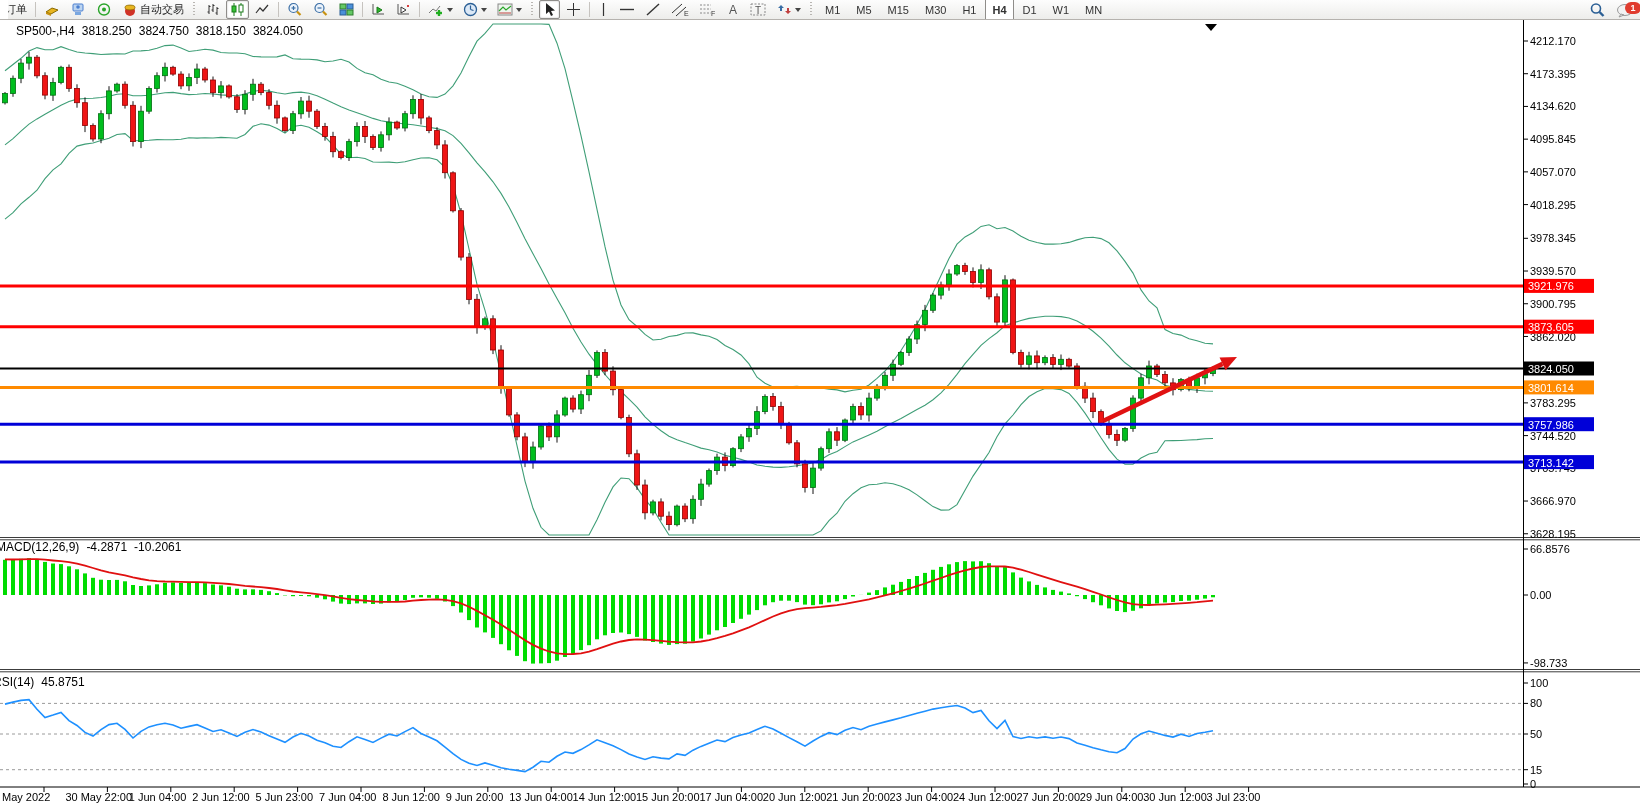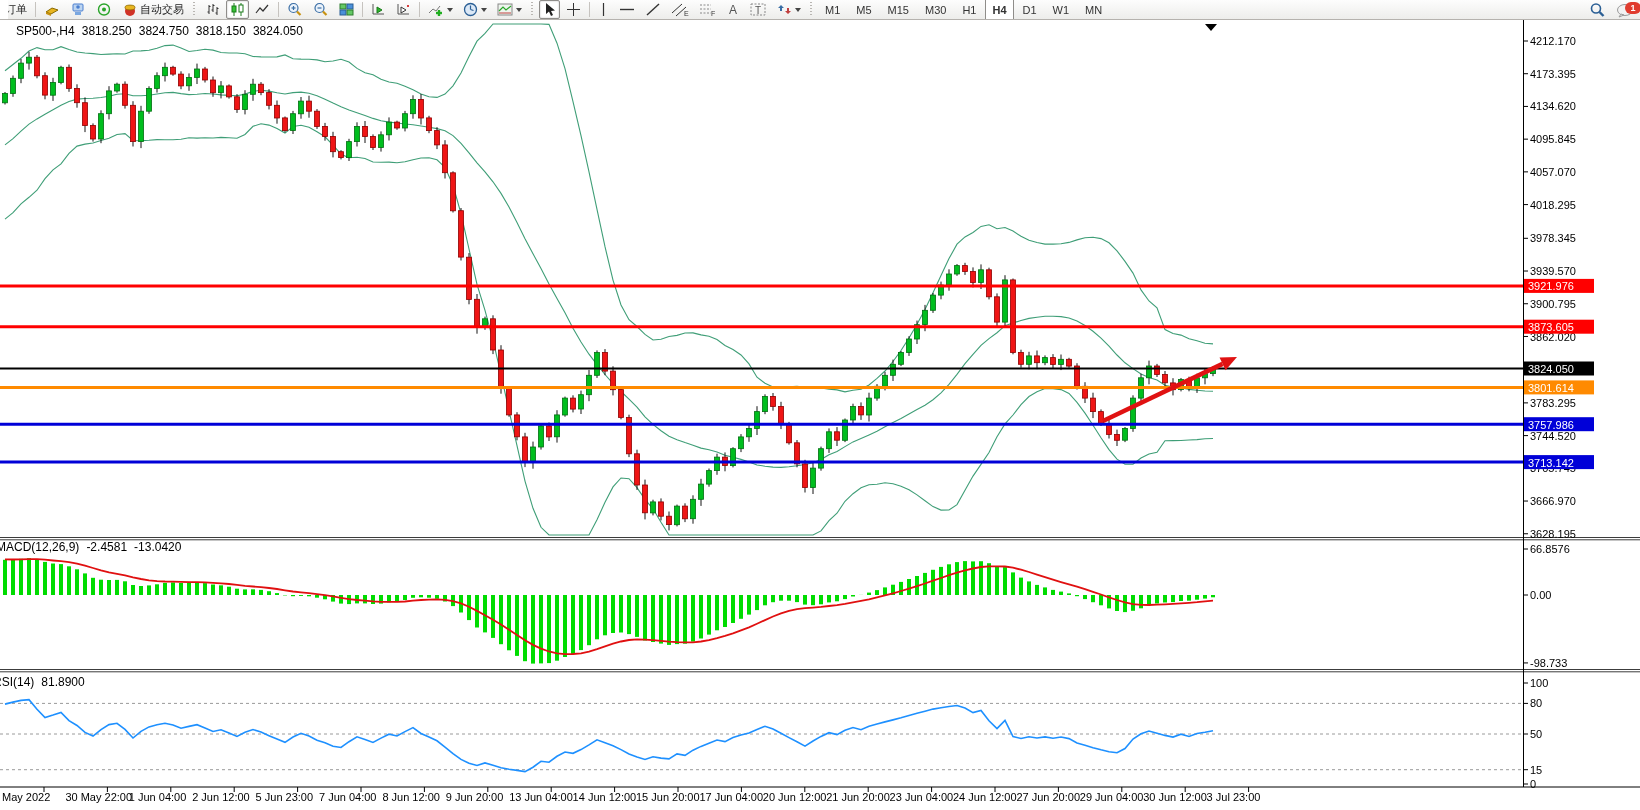--- a/index.html
+++ b/index.html
@@ -820,16 +820,16 @@
       <line x1="1121.8" y1="787" x2="1121.8" y2="792" stroke="#000"></line>
       <text x="1079.8" y="801" font-size="11" fill="#000" font-family="Liberation Sans,sans-serif">29 Jun 04:00</text>
       <line x1="1185.2" y1="787" x2="1185.2" y2="792" stroke="#000"></line>
       <text x="1143.2" y="801" font-size="11" fill="#000" font-family="Liberation Sans,sans-serif">30 Jun 12:00</text>
       <line x1="1248.6" y1="787" x2="1248.6" y2="792" stroke="#000"></line>
       <text x="1206.6" y="801" font-size="11" fill="#000" font-family="Liberation Sans,sans-serif">3 Jul 23:00</text>
     </svg>
 
   <div class="ovl" id="chart-title"><b>SP500-,H4</b><b>3818.250</b><b>3824.750</b><b>3818.150</b><b>3824.050</b></div>
 
-  <div class="ovl" id="macd-label"><b>MACD(12,26,9)</b><b>-2.4581</b><b>-13.0420</b></div>
-
-  <div class="ovl" id="rsi-label"><b>RSI(14)</b><b>81.8900</b></div>
+  <div class="ovl" id="macd-label"><b>MACD(12,26,9)</b><b>-4.2871</b><b>-10.2061</b></div>
+
+  <div class="ovl" id="rsi-label"><b>RSI(14)</b><b>45.8751</b></div>
 </div>
 
 </body></html>

